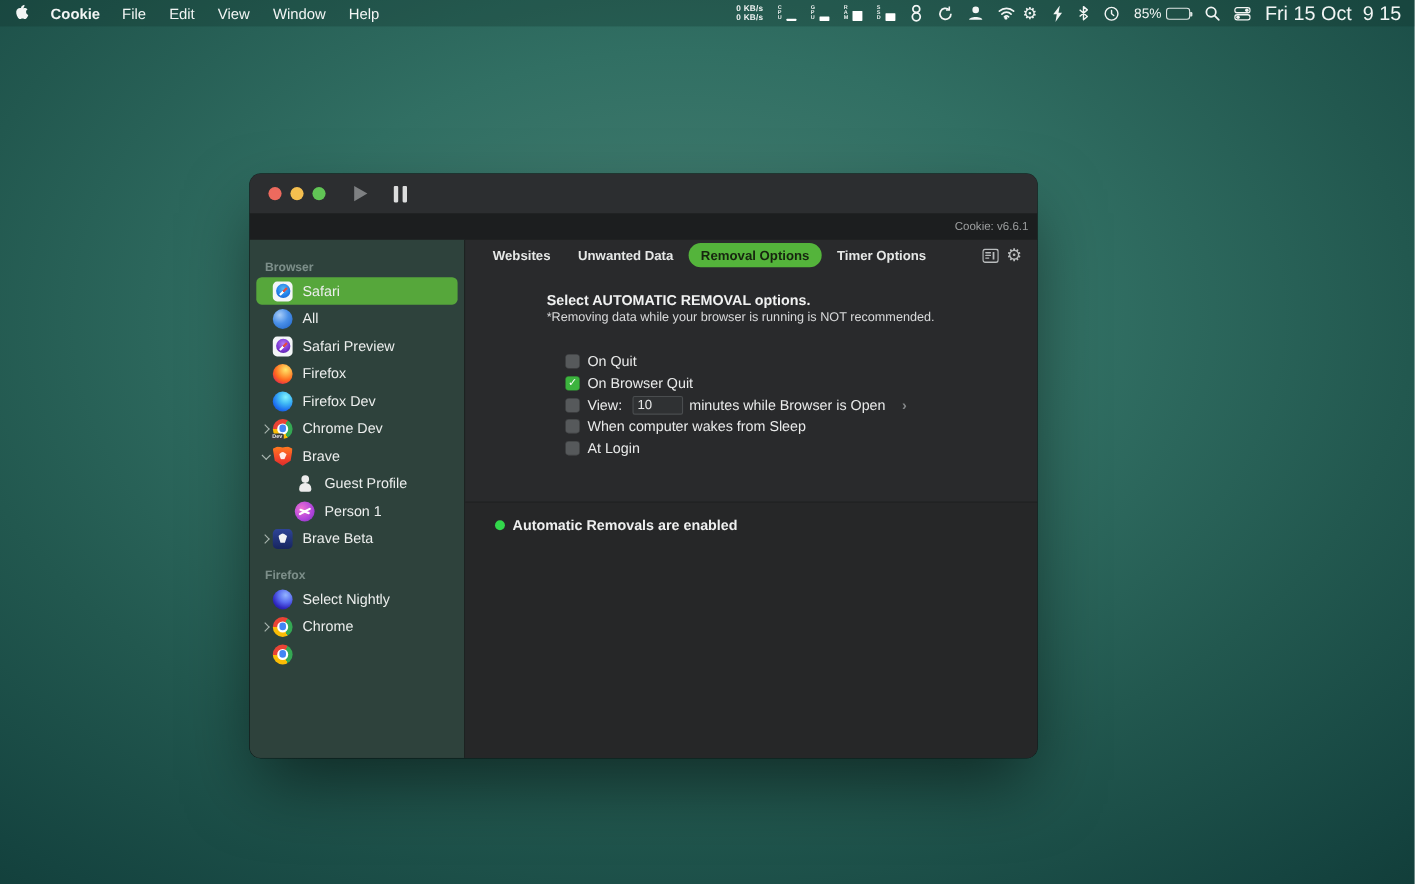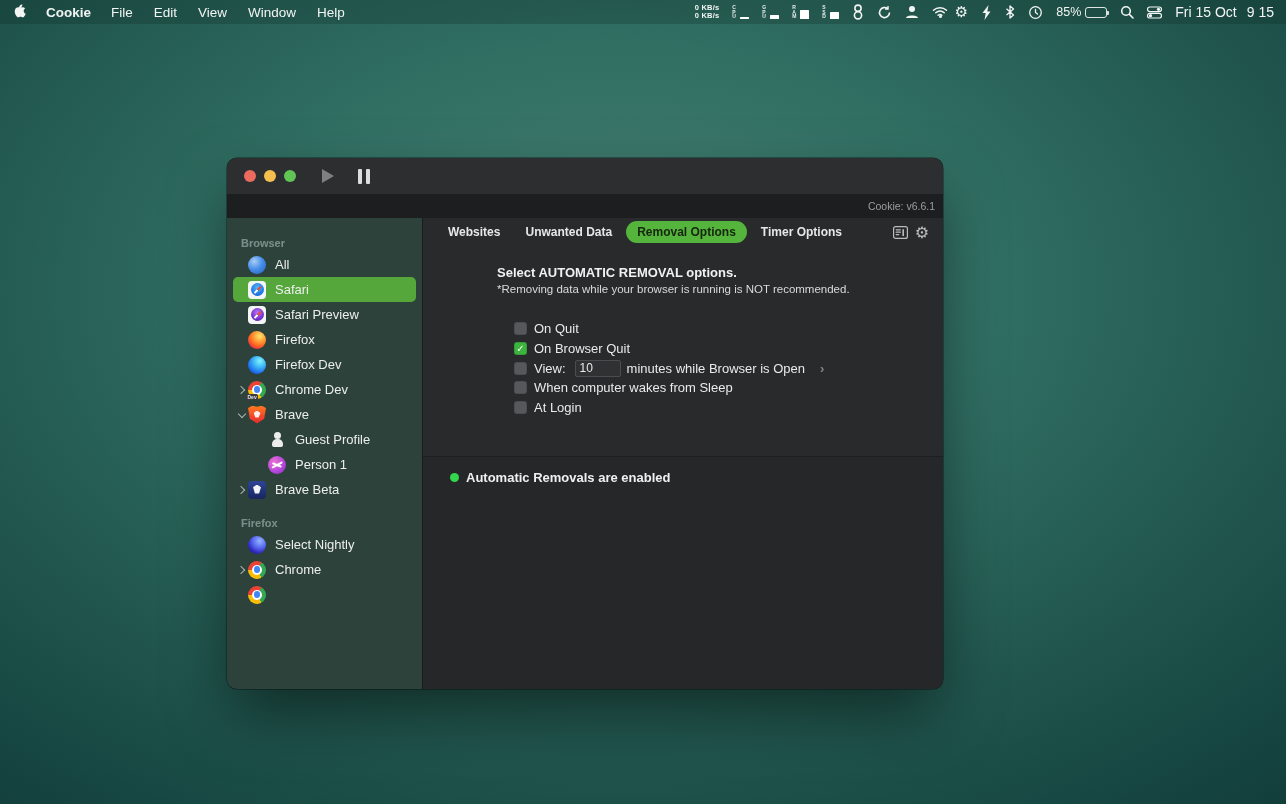--- a/index.html
+++ b/index.html
@@ -25,21 +25,21 @@
   .net { display:flex; flex-direction:column; align-items:flex-end; font-size:7.5px; line-height:8.5px; font-weight:600; letter-spacing:0.2px; }
   .stat { display:inline-flex; align-items:flex-end; gap:2px; height:13px; }
   .stat-letters { display:inline-block; width:6px; font-size:5px; line-height:4.4px; word-break:break-all; font-weight:700; opacity:.95; }
   .stat-bar { display:inline-block; width:9px; background:#fff; border-radius:0.5px; }
   .mb-icon { display:flex; align-items:center; justify-content:center; }
   .battery-wrap { display:flex; align-items:center; gap:4px; }
   .batt-pct { font-size:12.5px; }
   .battery { width:22px; height:11px; border:1px solid rgba(255,255,255,.85); border-radius:3px; position:relative; padding:1px; }
   .battery .fill { height:100%; width:85%; background:#fff; border-radius:1.5px; }
   .battery .nub { position:absolute; right:-3px; top:3px; width:2px; height:4px; background:rgba(255,255,255,.85); border-radius:0 1px 1px 0; }
-  .clock { display:flex; gap:10px; font-size:14px; }
+  .clock { display:flex; gap:10px; font-size:18px; }
 
   
   .window {
     position:absolute; left:227px; top:158px; width:716px; height:531px;
     border-radius:10px; overflow:hidden;
     background:#28292b;
     box-shadow:0 28px 65px -8px rgba(0,0,0,.55), 0 0 0 0.5px rgba(0,0,0,.6);
     display:flex; flex-direction:column;
   }
   .titlebar { height:36px; background:#2c2e30; display:flex; align-items:center; padding-left:17px; flex:none; }
@@ -244,29 +244,29 @@
         <i></i>
         <i></i>
       </span>
   </div>
   <div class="verstrip">
     <span class="version">Cookie: v6.6.1</span>
   </div>
   <div class="winbody">
     <div class="sidebar" id="sidebar">
         <div class="sb-header">Browser</div>
+        <div class="sb-row selected">
+          <span class="disc"></span>
+          <span class="bicon safari"></span>
+          <span class="sb-label">Safari</span>
+        </div>
         <div class="sb-row">
           <span class="disc"></span>
           <span class="bicon globe"></span>
           <span class="sb-label">All</span>
-        </div>
-        <div class="sb-row selected">
-          <span class="disc"></span>
-          <span class="bicon safari"></span>
-          <span class="sb-label">Safari</span>
         </div>
         <div class="sb-row">
           <span class="disc"></span>
           <span class="bicon safari-preview"></span>
           <span class="sb-label">Safari Preview</span>
         </div>
         <div class="sb-row">
           <span class="disc"></span>
           <span class="bicon firefox"></span>
           <span class="sb-label">Firefox</span>

